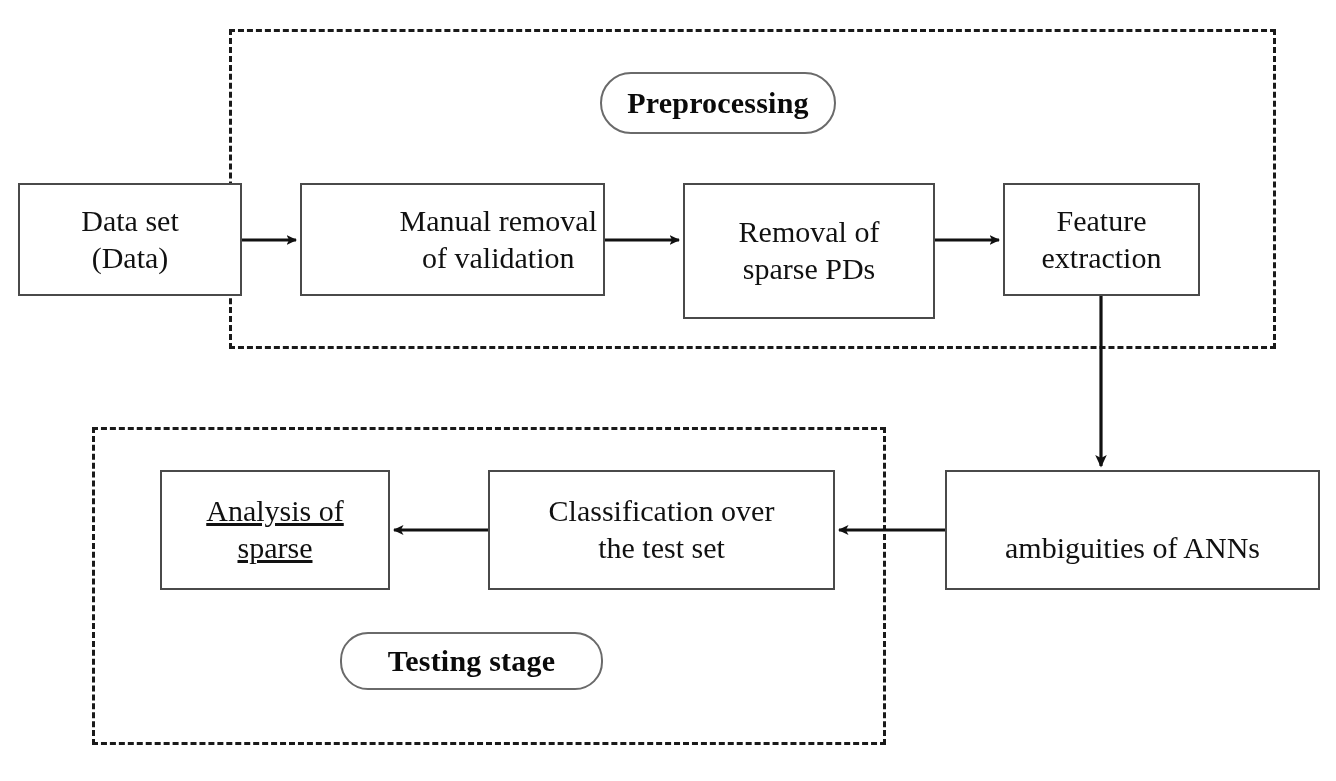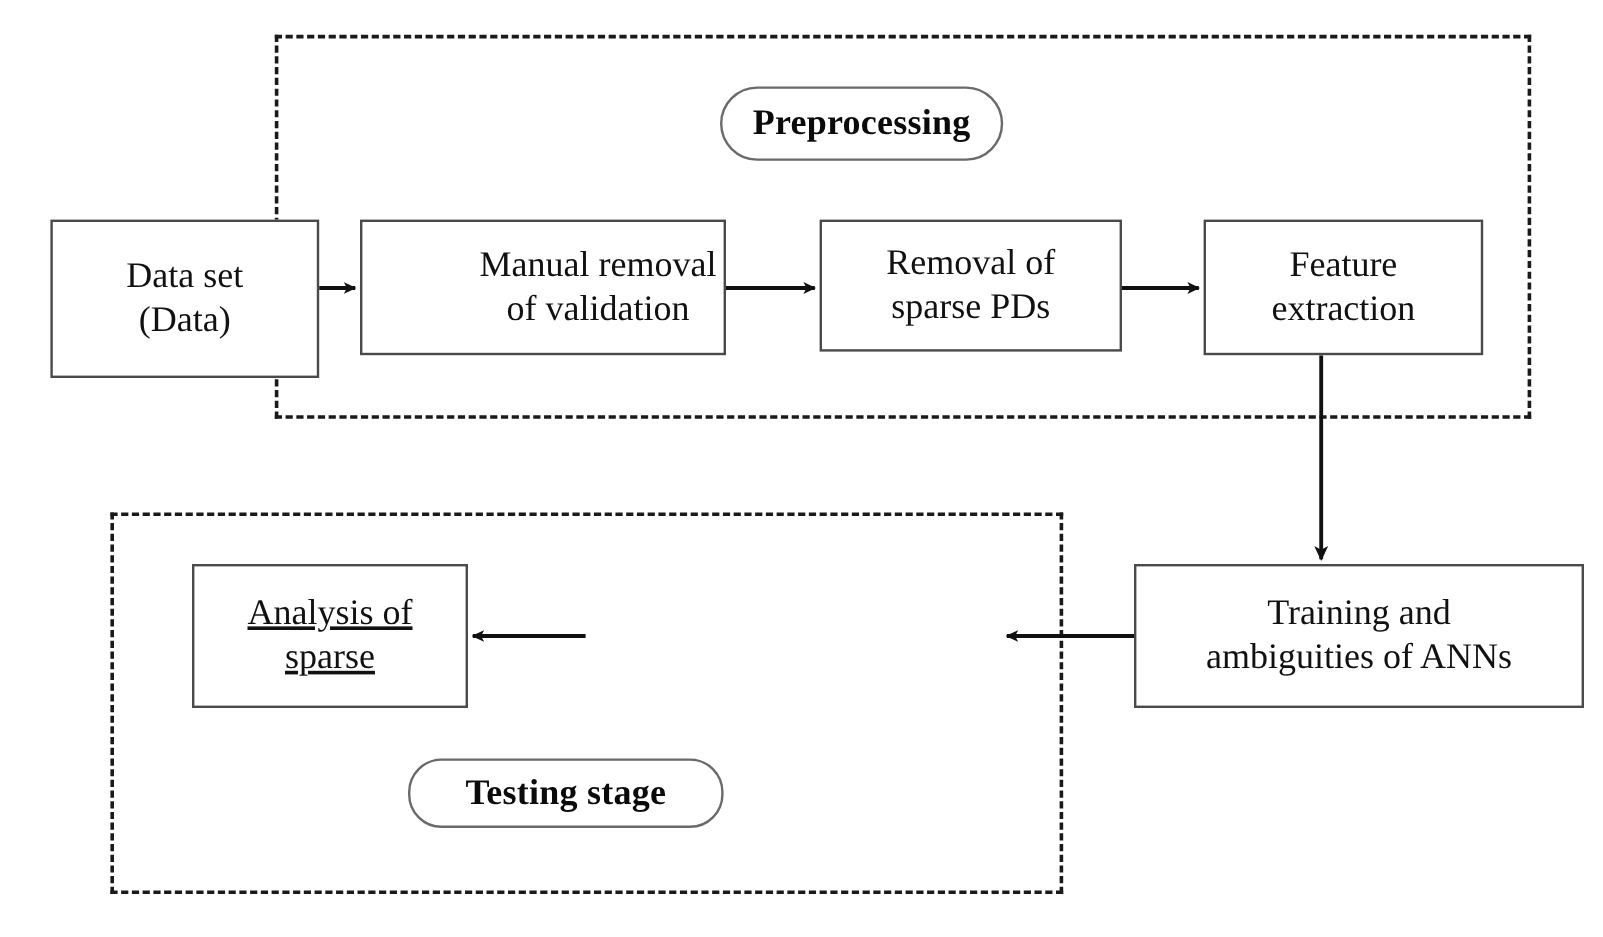--- a/index.html
+++ b/index.html
@@ -87,59 +87,65 @@
     <g stroke="#111111" stroke-width="3.2" fill="none">
       <line x1="242" y1="240" x2="296" y2="240" marker-end="url(#ah-right)"></line>
       <line x1="605" y1="240" x2="679" y2="240" marker-end="url(#ah-right)"></line>
       <line x1="935" y1="240" x2="999" y2="240" marker-end="url(#ah-right)"></line>
       <line x1="1101" y1="296" x2="1101" y2="466" marker-end="url(#ah-down)"></line>
       <line x1="945" y1="530" x2="839" y2="530" marker-end="url(#ah-left)"></line>
       <line x1="488" y1="530" x2="394" y2="530" marker-end="url(#ah-left)"></line>
     </g>
   </svg>
 
-  <div class="node" style="left:18px; top:183px; width:224px; height:132px;margin-left:24px;">
+  <div class="node" style="left:18px; top:183px; width:224px; height:113px;">
     <span>
       <span>Data set</span><br>
       <span>(Data)</span>
     </span>
   </div>
 
   <div class="node" style="left:300px; top:183px; width:305px; height:113px;justify-content:flex-end;">
     <span>
       <span>Manual removal</span><br>
       <span>of validation</span>
     </span>
   </div>
 
-  <div class="node" style="left:683px; top:183px; width:252px; height:110px;">
+  <div class="node" style="left:683px; top:183px; width:252px; height:136px;">
     <span>
       <span>Removal of</span><br>
       <span>sparse PDs</span>
     </span>
   </div>
 
-  <div class="node" style="left:1003px; top:183px; width:233px; height:113px;">
+  <div class="node" style="left:1003px; top:183px; width:197px; height:113px;">
     <span>
       <span>Feature</span><br>
       <span>extraction</span>
     </span>
   </div>
 
   <div class="node" style="left:160px; top:470px; width:230px; height:120px;text-decoration:underline;">
     <span>
       <span>Analysis of</span><br>
       <span>sparse</span>
     </span>
   </div>
 
+  <div class="node" style="left:488px; top:470px; width:347px; height:120px;">
+    <span>
+      <span>Classification over</span><br>
+      <span>the test set</span>
+    </span>
+  </div>
 
   <div class="node" style="left:945px; top:470px; width:375px; height:120px;">
     <span>
-      <span>Training and</span><br>
+      <br>
       <span>ambiguities of ANNs</span>
     </span>
   </div>
 
   <div class="stage-label" style="left:600px; top:72px; width:236px; height:62px;border-radius:31px;">
     <span>Preprocessing</span>
   </div>
 
   <div class="stage-label" style="left:340px; top:632px; width:263px; height:58px;border-radius:28px;">
     <span>Testing stage</span>

